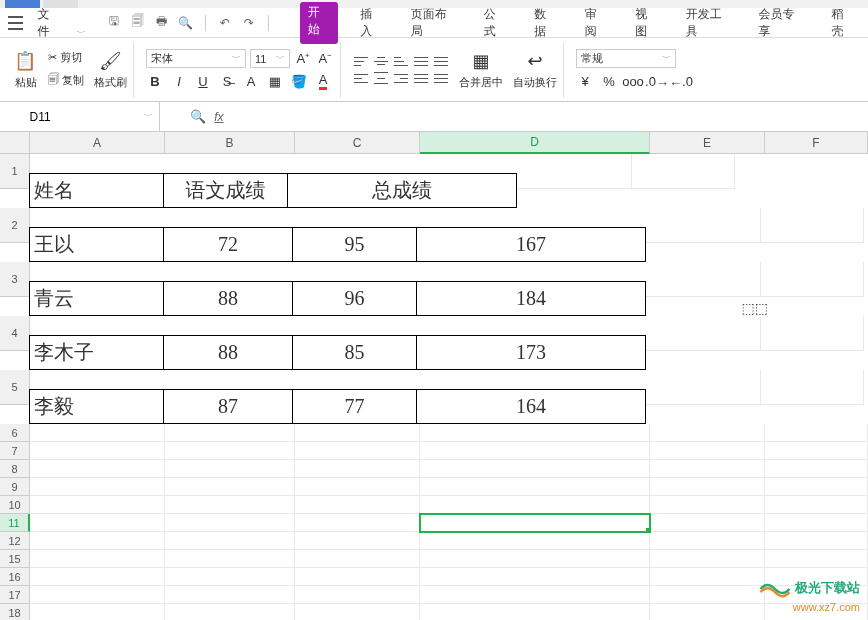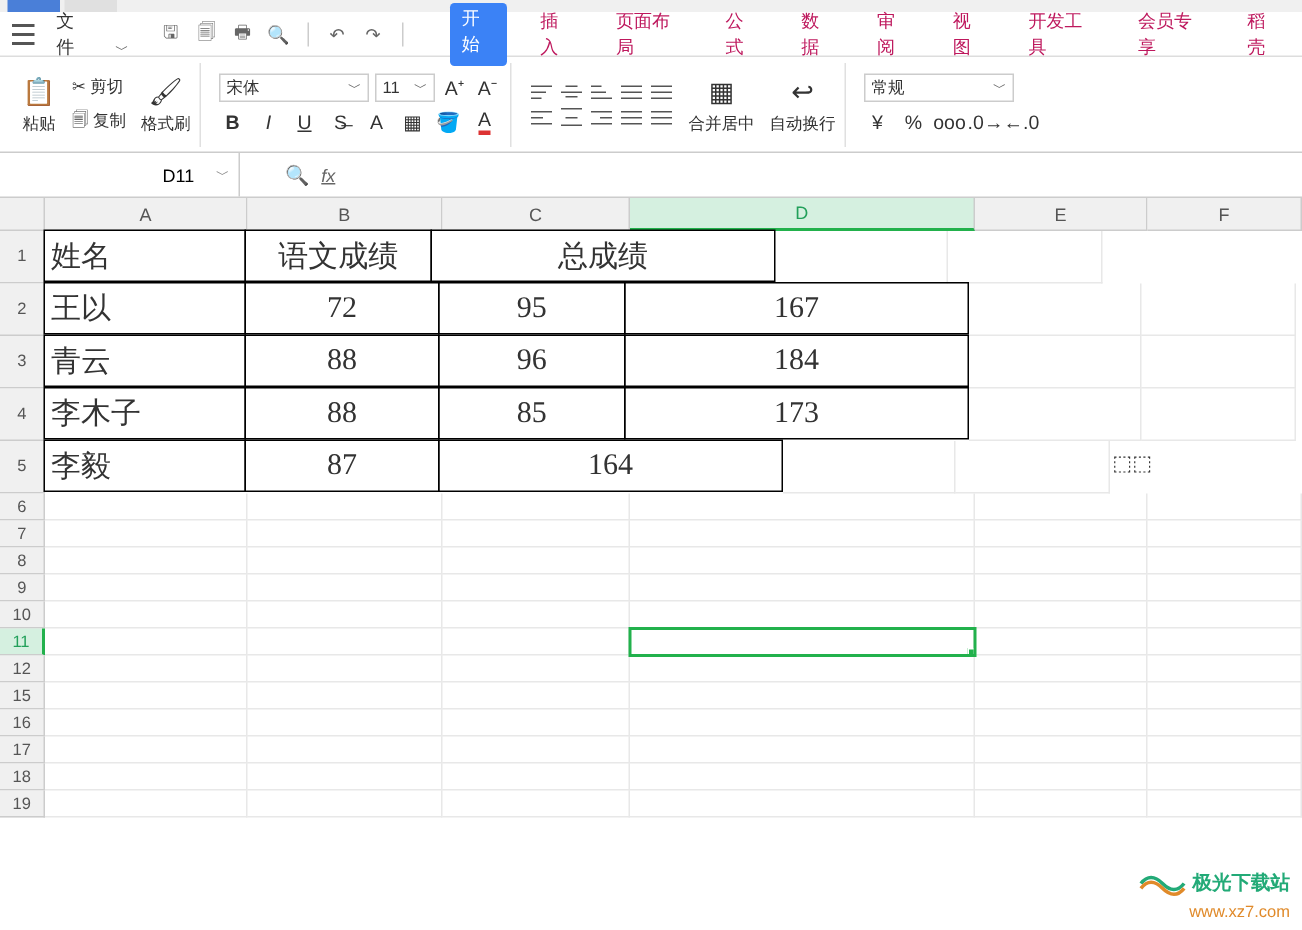--- a/index.html
+++ b/index.html
@@ -13,22 +13,22 @@
 
 
 .menu-bar { height: 30px; display: flex; align-items: center; padding: 0 8px; gap: 14px; border-bottom: 1px solid #ddd; font-size: 12px; }
 .menu-icon { width: 16px; height: 14px; display: inline-flex; flex-direction: column; justify-content: space-between; cursor: pointer; }
 .menu-icon span { height: 2px; background: #555; }
 .menu-file { display: flex; align-items: flex-end; gap: 17px; cursor: pointer; }
 .qat { display: flex; gap: 8px; align-items: center; margin-left: 6px; }
 .qat-item { width: 16px; height: 16px; display: flex; align-items: center; justify-content: center; color: #666; cursor: pointer; }
 .qat-sep { width: 1px; height: 16px; background: #ccc; margin: 0 3px; }
 .tabs { display: flex; gap: 16px; margin-left: 14px; }
-.tab { cursor: pointer; padding: 4px 6px; color: #be185d; }
-.tab.active { background: #3b82f6; color: #fff; border-radius: 3px; padding: 2px 8px; }
+.tab { cursor: pointer; padding: 4px 6px; color: #404040; }
+.tab.active { background: #a21caf; color: #fff; border-radius: 3px; padding: 2px 8px; }
 
 
 .ribbon { height: 64px; display: flex; align-items: center; padding: 4px 8px; border-bottom: 1px solid #ccc; background: #fff; gap: 6px; }
 .ribbon-group { display: flex; flex-direction: column; gap: 4px; padding: 0 6px; border-right: 1px solid #e0e0e0; height: 56px; justify-content: center; }
 .ribbon-group.noborder { border-right: none; }
 .ribbon-big { display: flex; flex-direction: column; align-items: center; gap: 2px; cursor: pointer; font-size: 11px; }
 .ribbon-big-icon { width: 24px; height: 24px; display: flex; align-items: center; justify-content: center; font-size: 18px; }
 .ribbon-btn { display: flex; align-items: center; gap: 3px; cursor: pointer; font-size: 11px; }
 .font-select { display: flex; gap: 4px; }
 .font-name { border: 1px solid #ccc; padding: 1px 4px; width: 100px; font-size: 11px; display: flex; justify-content: space-between; align-items: center; }
@@ -41,39 +41,39 @@
 .align-grid { display: flex; flex-direction: column; gap: 3px; }
 .align-row { display: flex; gap: 4px; }
 .abtn { width: 16px; height: 14px; cursor: pointer; display: flex; flex-direction: column; justify-content: space-around; padding: 1px; }
 .abtn span { height: 1px; background: #555; }
 .number-format { border: 1px solid #ccc; padding: 1px 4px; width: 100px; font-size: 11px; display: flex; justify-content: space-between; align-items: center; }
 .num-btns { display: flex; gap: 6px; font-size: 11px; }
 
 
 .formula-bar { height: 30px; display: flex; align-items: center; border-bottom: 1px solid #ccc; }
 .name-box { width: 160px; border-right: 1px solid #ccc; height: 100%; display: flex; align-items: center; justify-content: center; position: relative; }
-.name-box input { border: none; text-align: right; width: 100px; font-size: 12px; outline: none; }
+.name-box input { border: none; text-align: left; width: 100px; font-size: 12px; outline: none; }
 .name-box .dd { position: absolute; right: 6px; color: #888; cursor: pointer; }
 .fx-area { display: flex; align-items: center; gap: 8px; padding-left: 30px; flex: 1; }
 .fx-icon { color: #666; cursor: pointer; font-size: 13px; }
 .fx-label { font-style: italic; color: #666; text-decoration: underline; }
 
 
 .grid-area { position: relative; }
 .col-headers { display: flex; height: 22px; }
 .corner { width: 30px; border-right: 1px solid #ccc; border-bottom: 1px solid #ccc; background: #f0f0f0; }
 .col-h { border-right: 1px solid #ccc; border-bottom: 1px solid #ccc; background: #f0f0f0; display: flex; align-items: center; justify-content: center; font-size: 12px; color: #555; }
 .col-h.active { background: #d5f0e0; color: #22a05a; border-bottom: 2px solid #22b14c; }
 .rows { }
 .row { display: flex; }
 .row-h { width: 30px; border-right: 1px solid #ccc; border-bottom: 1px solid #ccc; background: #f0f0f0; display: flex; align-items: center; justify-content: center; font-size: 11px; color: #555; }
 .row-h.active { background: #d5f0e0; color: #22a05a; border-right: 2px solid #22b14c; }
 .cell { border-right: 1px solid #e8e8e8; border-bottom: 1px solid #e8e8e8; display: flex; align-items: center; padding: 0 4px; overflow: hidden; white-space: nowrap; }
 .cell.bordered { border: 1px solid #000; margin: -1px 0 0 -1px; }
-.cell.cdata { font-size: 20px; font-family: SimSun, serif; }
+.cell.cdata { font-size: 20px; font-family: SimSun, serif; margin-top: 19px; }
 .cell.center { justify-content: center; }
 .cell.selected { outline: 2px solid #22b14c; outline-offset: -1px; position: relative; z-index: 2; }
 .cell.selected::after { content: ""; position: absolute; right: -3px; bottom: -3px; width: 5px; height: 5px; background: #22b14c; border: 1px solid #fff; }
 
 
 .wA { width: 135px; }
 .wB { width: 130px; }
 .wC { width: 125px; }
 .wD { width: 230px; }
 .wE { width: 115px; }
@@ -321,20 +321,21 @@
         <div class="cell h-data wB bordered cdata center">88</div>
         <div class="cell h-data wC bordered cdata center">85</div>
         <div class="cell h-data wD bordered cdata center">173</div>
         <div class="cell h-data wE"></div>
         <div class="cell h-data wF"></div>
       </div>
       <div class="row">
         <div class="row-h h-data">5</div>
         <div class="cell h-data wA bordered cdata">李毅</div>
         <div class="cell h-data wB bordered cdata center">87</div>
+        <div class="cell h-data wC bordered cdata center">77</div>
         <div class="cell h-data wD bordered cdata center">164</div>
         <div class="cell h-data wE"></div>
         <div class="cell h-data wF"></div>
       </div>
       <div class="row">
         <div class="row-h h-small">6</div>
         <div class="cell h-small wA"></div>
         <div class="cell h-small wB"></div>
         <div class="cell h-small wC"></div>
         <div class="cell h-small wD"></div>

